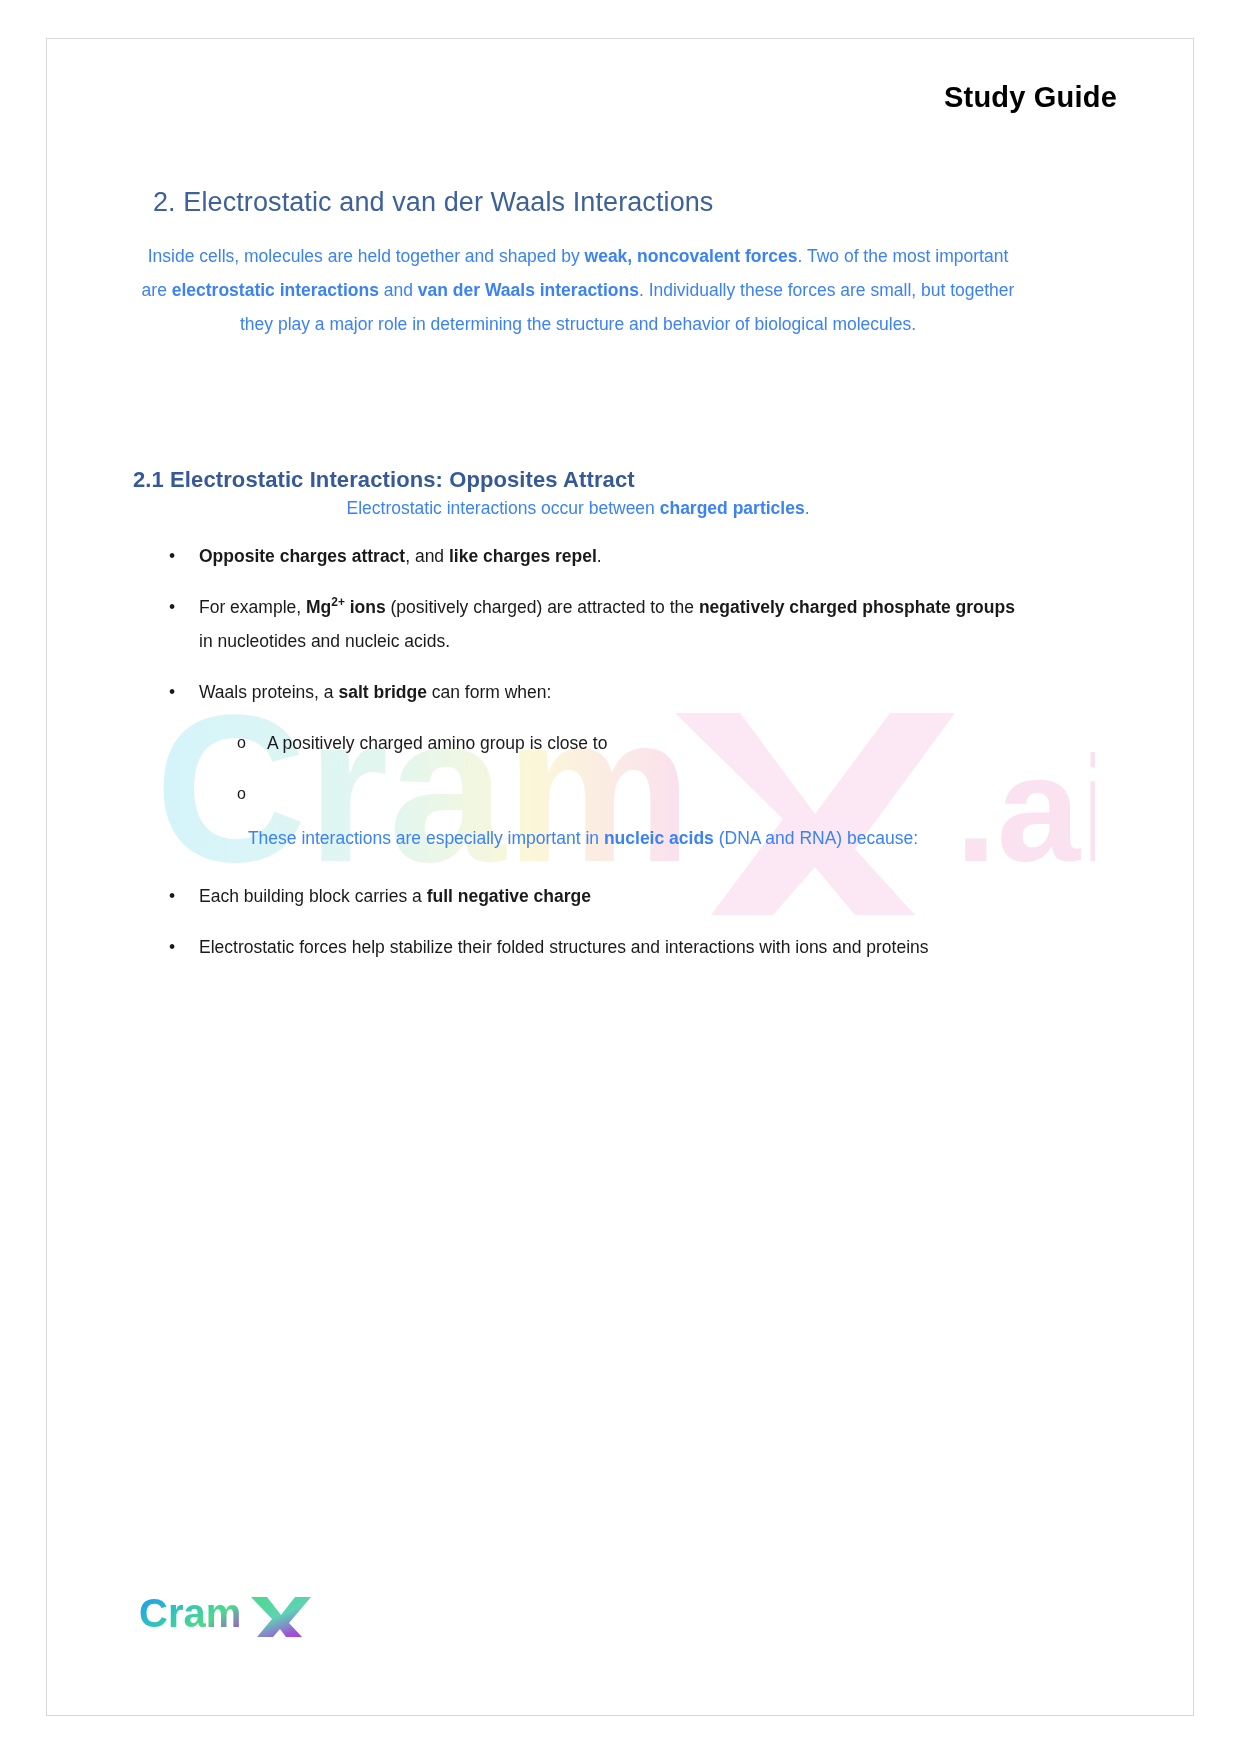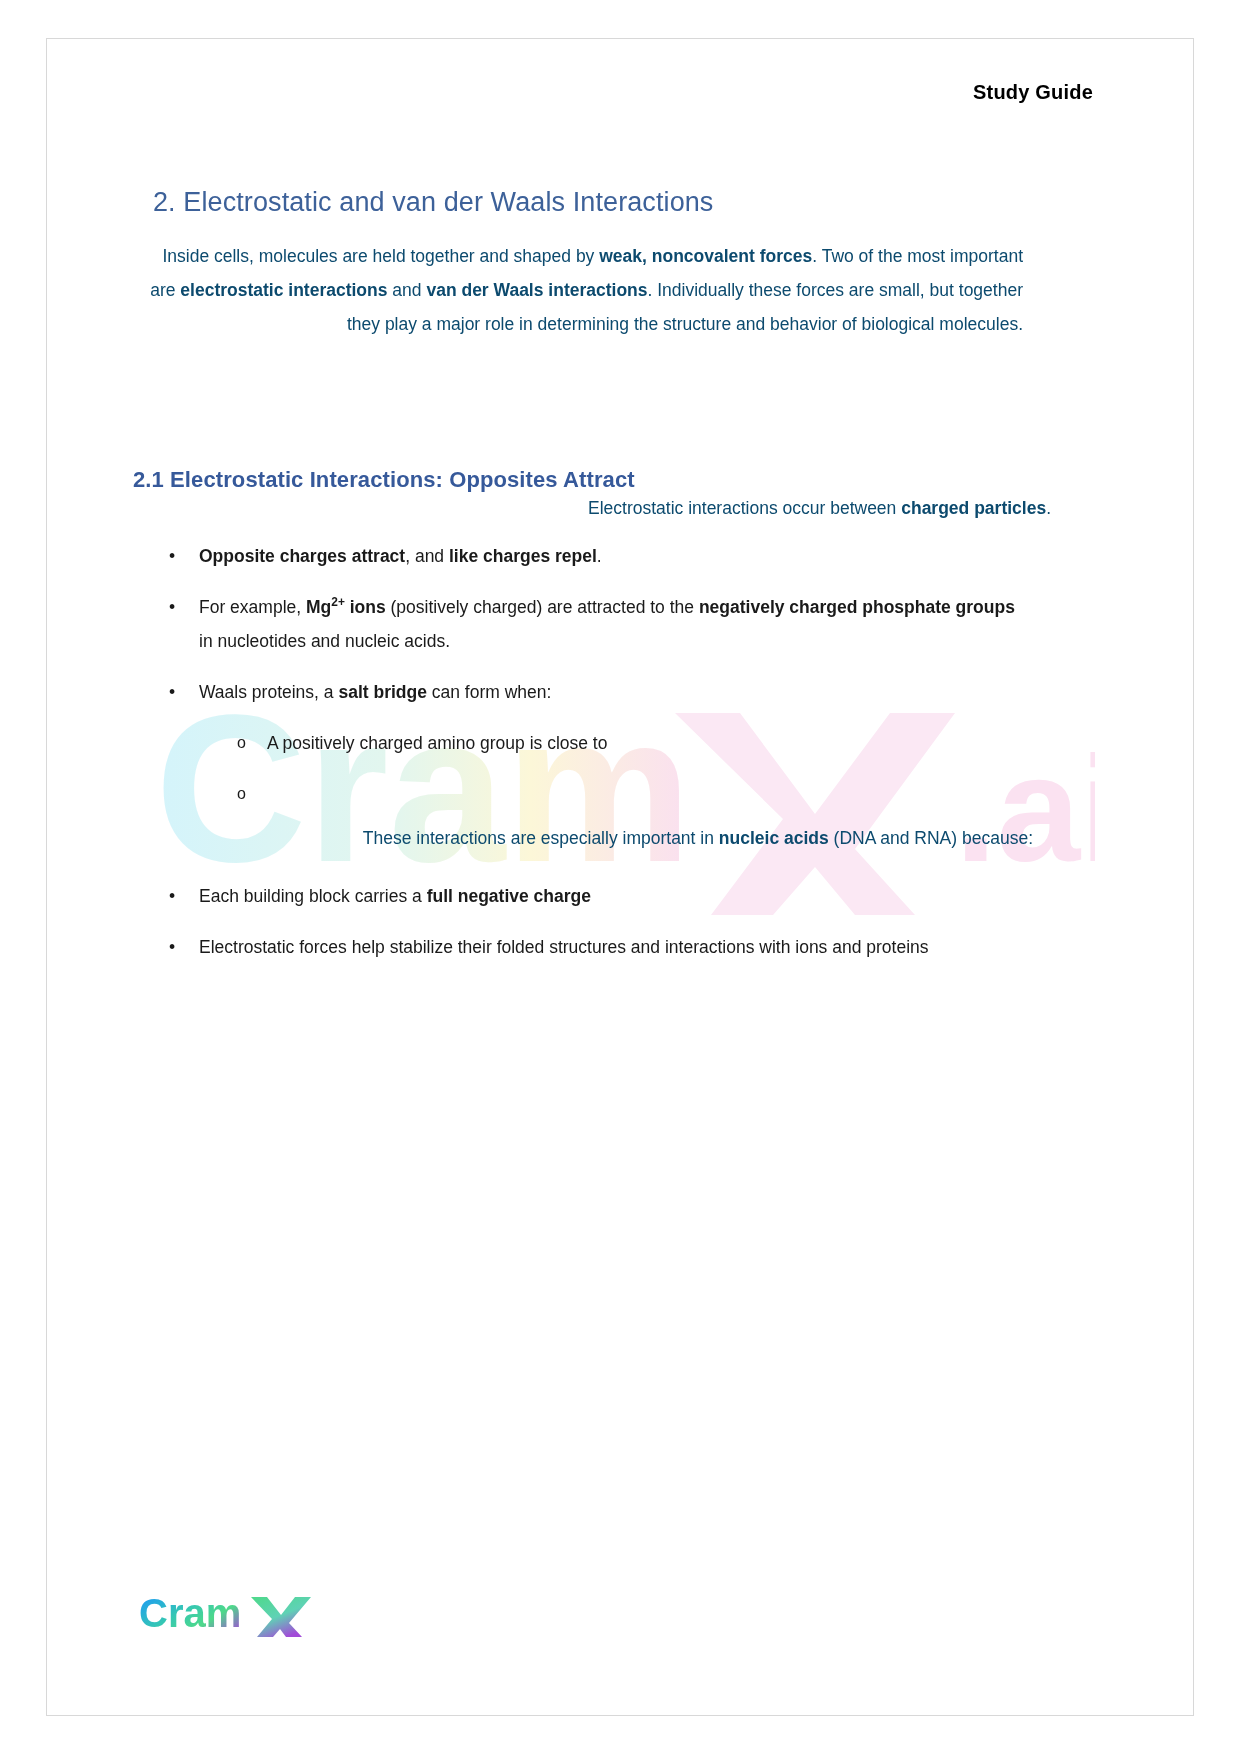--- a/index.html
+++ b/index.html
@@ -44,23 +44,23 @@
     height: 240px;
     z-index: 1;
     pointer-events: none;
     user-select: none;
   }
   .watermark svg { display:block; width:100%; height:100%; }
 
   
   .doc-header {
     position: absolute;
-    right: 100px;
+    right: 76px;
     top: 42px;
-    font-size: 20px;
+    font-size: 29px;
     font-weight: bold;
     color: #000000;
     letter-spacing: .2px;
   }
 
   
   .h1 {
     position: absolute;
     left: 86px;
     top: 148px;
@@ -82,27 +82,27 @@
     margin-top: 28px;
   }
 
   
   .para {
     position: absolute;
     left: 86px;
     width: 890px;
     font-size: 17.5px;
     line-height: 34px;
-    color: #0c4a6e;
-    text-align: right;
+    color: #3b82f6;
+    text-align: center;
   }
   .para b { font-weight: bold; }
 
   .p-intro   { top: 200px; }
-  .p-open    { top: 452px; margin-left: 28px; }
+  .p-open    { top: 452px; }
   .p-middle  { top: 782px; width: 900px; }
 
   
   .bullets {
     position: absolute;
     left: 86px;
     width: 890px;
     font-size: 17.5px;
     line-height: 34px;
     color: #1a1a1a;

